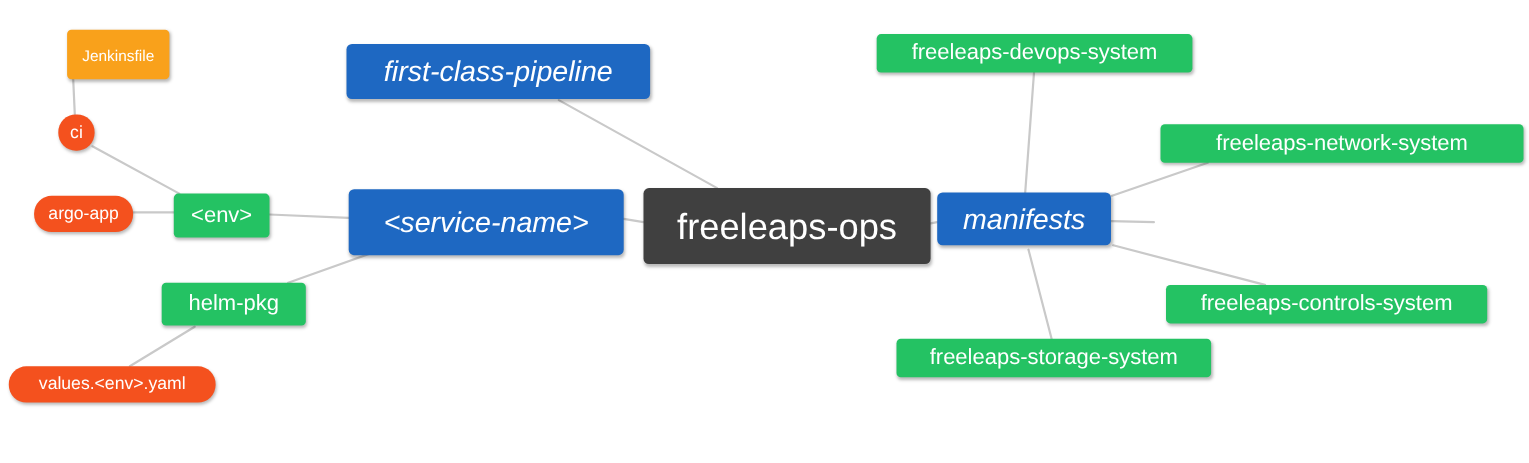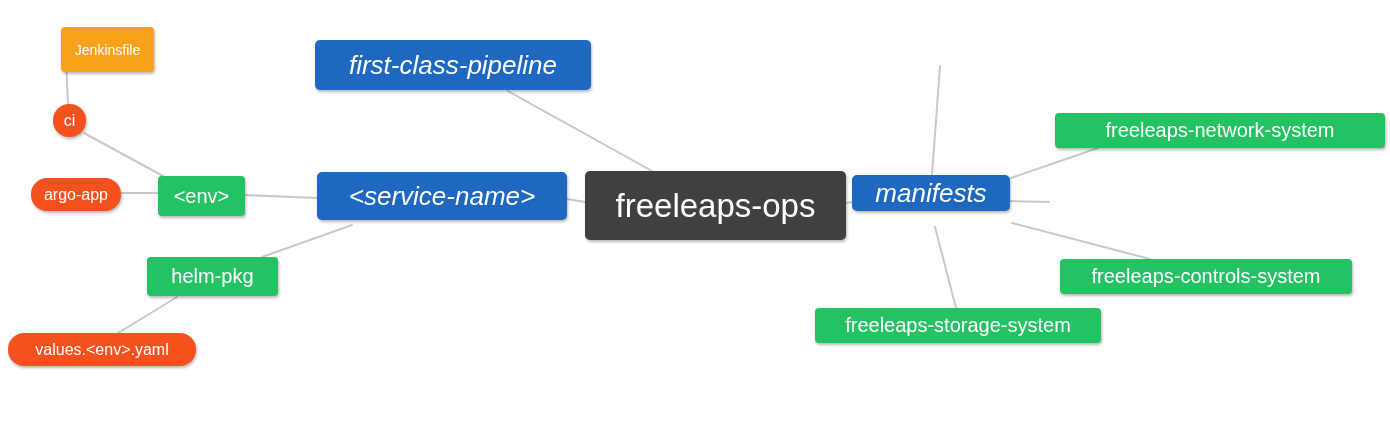--- a/index.html
+++ b/index.html
@@ -40,23 +40,23 @@
   .lv4     { background: #f9a11b; font-size: 14px; }
 
   
   .n-jenkinsfile { left: 37px;   top: 27px;  width: 93px;  height: 45px; margin-left: 24px; }
   .n-ci          { left: 53px;   top: 104px; width: 33px;  height: 33px; }
   .n-argo        { left: 31px;   top: 178px; width: 90px;  height: 33px; }
   .n-env         { left: 158px;  top: 176px; width: 87px;  height: 40px; }
   .n-helm        { left: 147px;  top: 257px; width: 131px; height: 39px; }
   .n-values      { left: 8px;    top: 333px; width: 188px; height: 33px; }
   .n-pipeline    { left: 315px;  top: 40px;  width: 276px; height: 50px; }
-  .n-service     { left: 317px;  top: 172px; width: 250px; height: 48px; }
+  .n-service     { left: 317px;  top: 172px; width: 250px; height: 60px; }
   .n-root        { left: 585px;  top: 171px; width: 261px; height: 69px; }
-  .n-manifests   { left: 852px;  top: 175px; width: 158px; height: 36px; }
+  .n-manifests   { left: 852px;  top: 175px; width: 158px; height: 48px; }
   .n-devops      { left: 797px;  top: 31px;  width: 287px; height: 35px; }
   .n-network     { left: 1055px; top: 113px; width: 330px; height: 35px; }
   .n-monitoring  { left: 1049px; top: 186px; width: 328px; height: 35px; }
   .n-controls    { left: 1060px; top: 259px; width: 292px; height: 35px; }
   .n-storage     { left: 815px;  top: 308px; width: 286px; height: 35px; }
 </style>
 </head>
 <body>
 
 <div class="canvas">
@@ -81,17 +81,18 @@
   <div class="node lv4 n-jenkinsfile">Jenkinsfile</div>
   <div class="node lv3 n-ci">ci</div>
   <div class="node lv3 n-argo">argo-app</div>
   <div class="node lv2 n-env">&lt;env&gt;</div>
   <div class="node lv2 n-helm">helm-pkg</div>
   <div class="node lv3 n-values">values.&lt;env&gt;.yaml</div>
   <div class="node lv1 n-pipeline">first-class-pipeline</div>
   <div class="node lv1 n-service">&lt;service-name&gt;</div>
   <div class="node lv-root n-root">freeleaps-ops</div>
   <div class="node lv1 n-manifests">manifests</div>
+  <div class="node lv2 n-devops">freeleaps-devops-system</div>
   <div class="node lv2 n-network">freeleaps-network-system</div>
   <div class="node lv2 n-controls">freeleaps-controls-system</div>
   <div class="node lv2 n-storage">freeleaps-storage-system</div>
 
 </div>
 
 </body></html>

